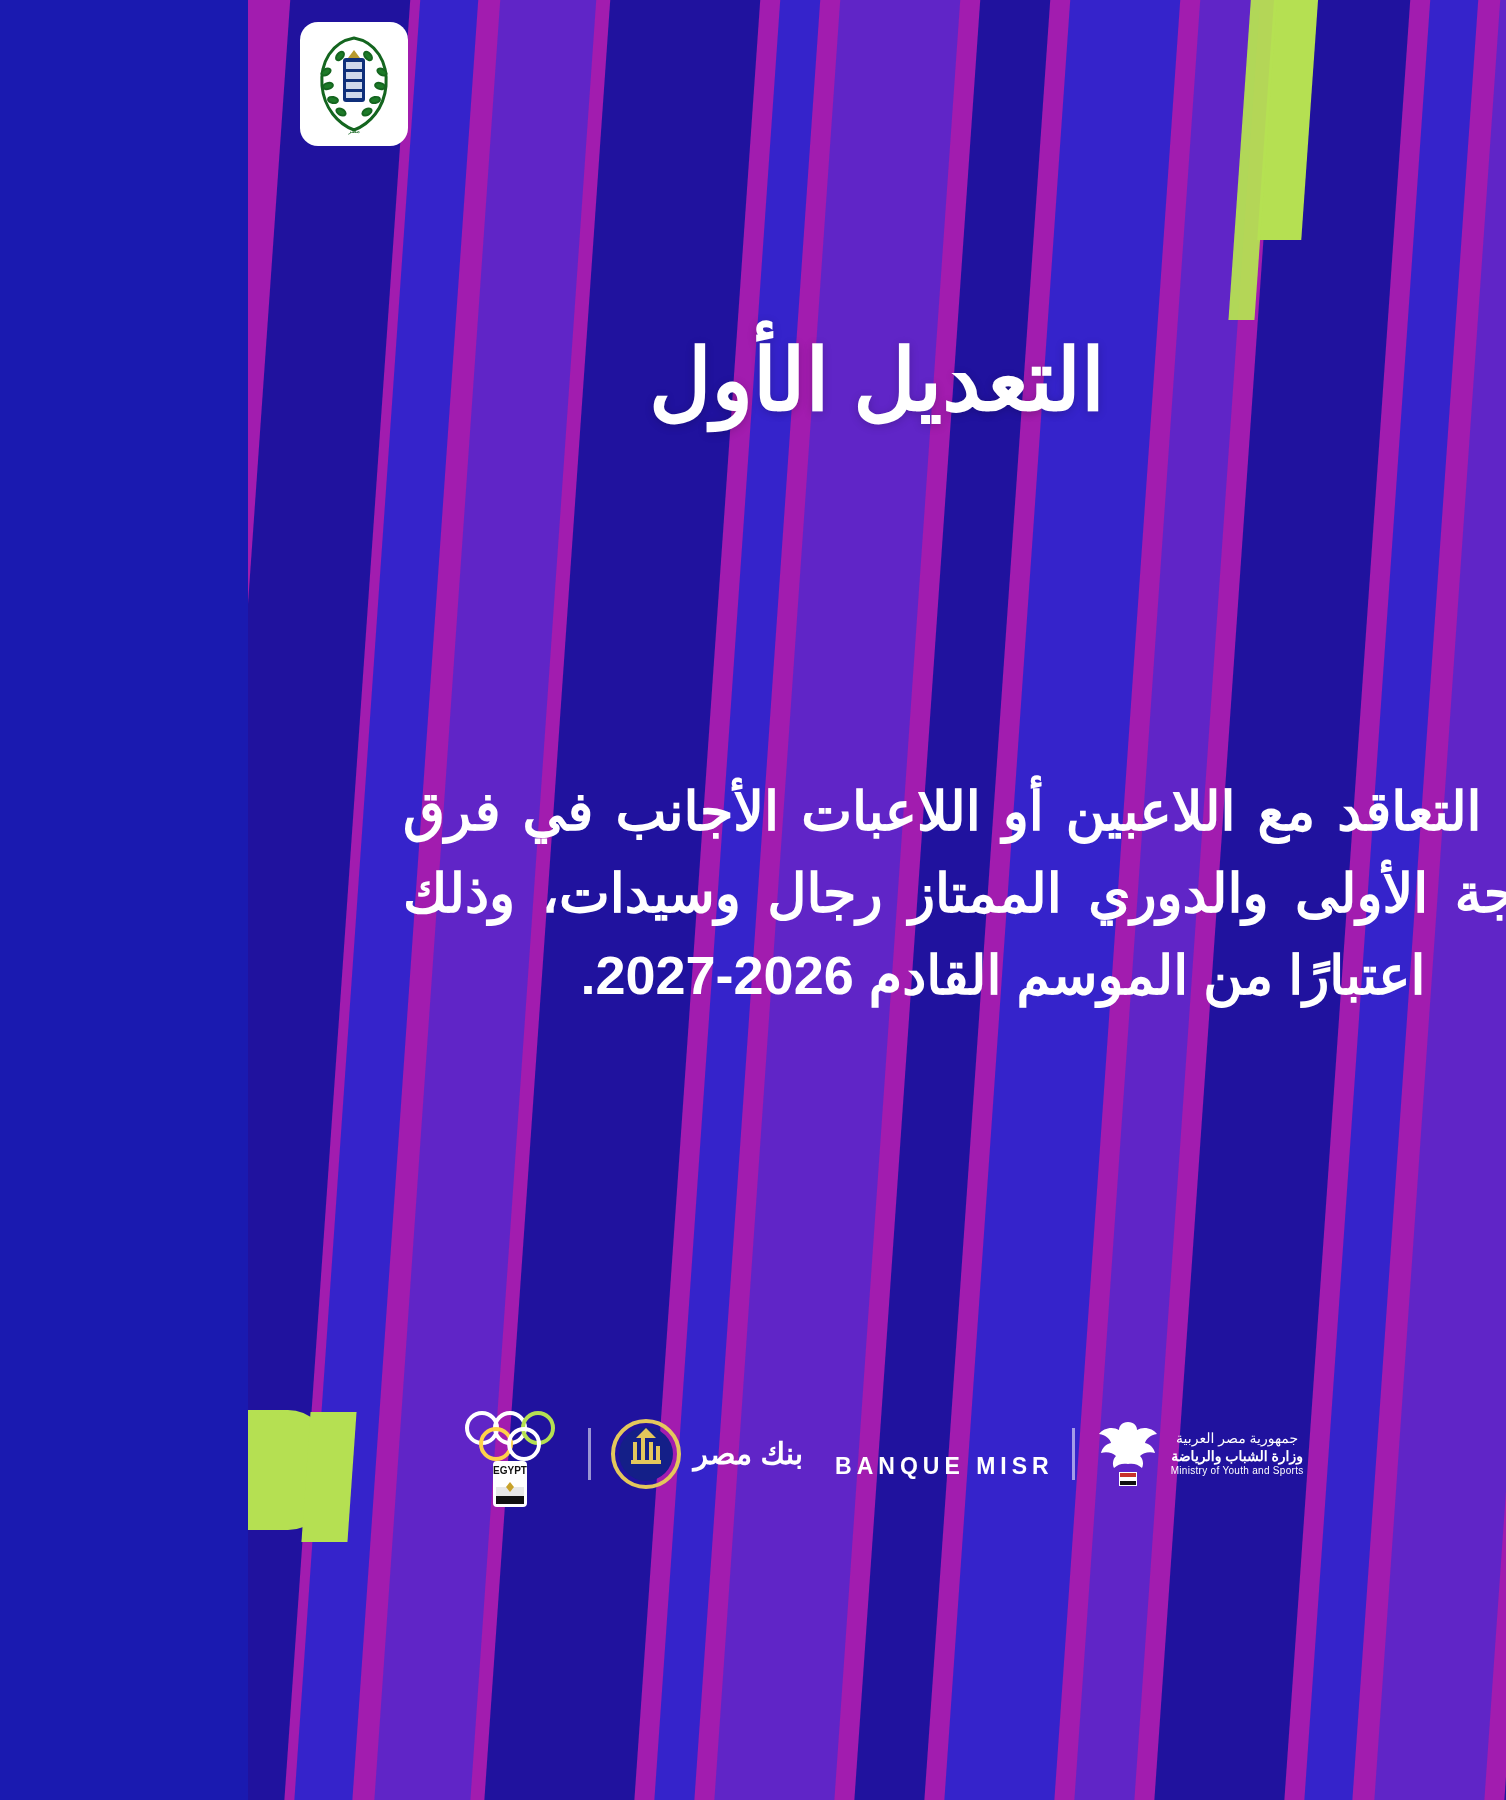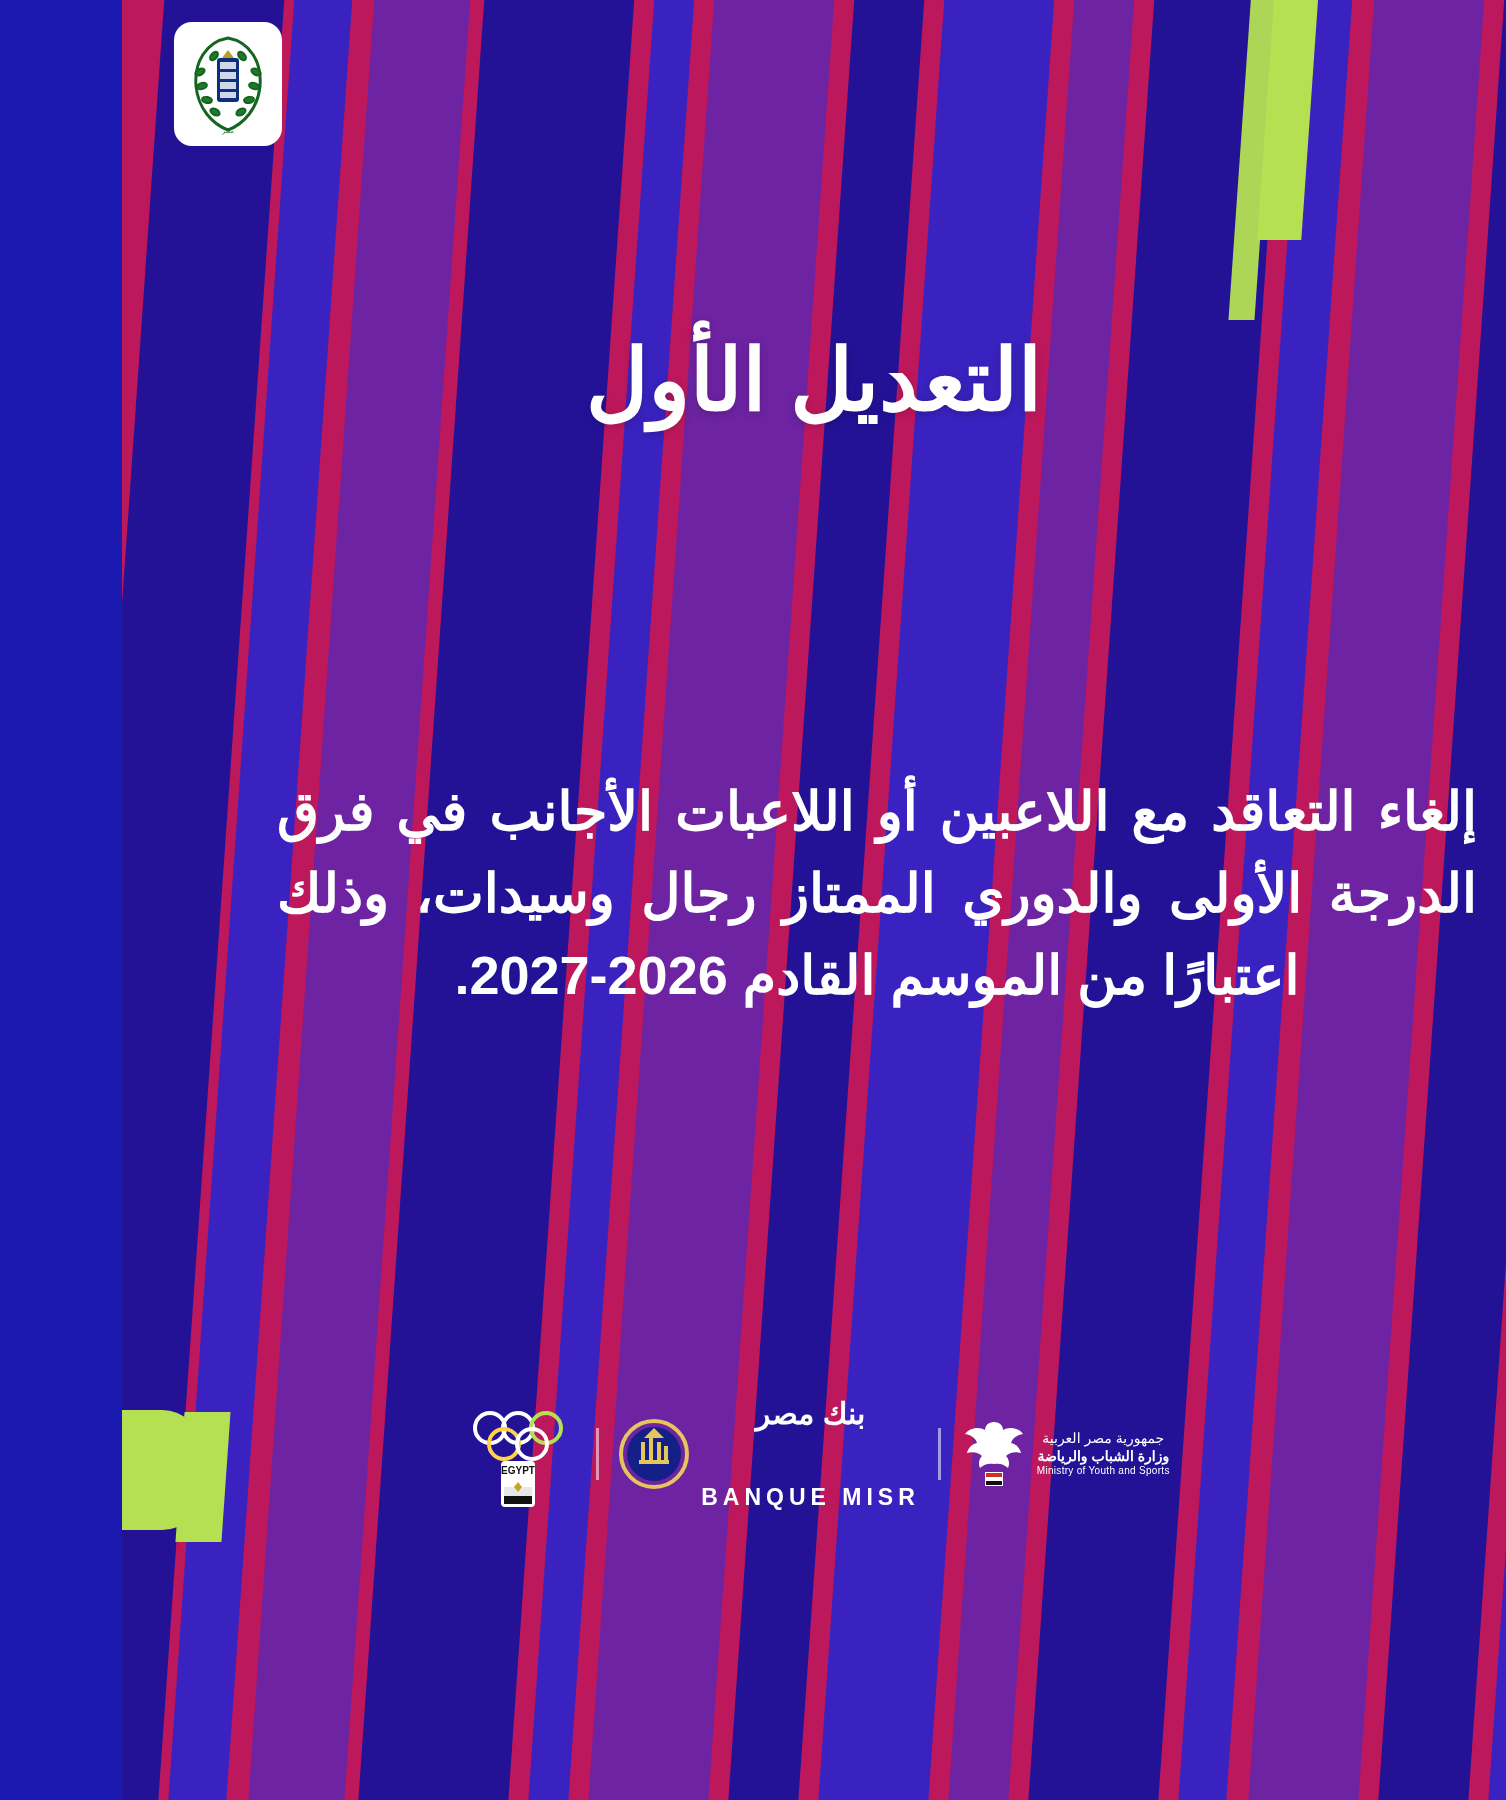--- a/index.html
+++ b/index.html
@@ -8,23 +8,23 @@
   html, body {
     width: 1506px;
     height: 1800px;
     background: #1a1ab0;
     font-family: "Liberation Sans", sans-serif;
     overflow: hidden;
   }
 
   #poster {
     position: relative;
-    width: 1384px;
+    width: 1258px;
     height: 1800px;
-    background: #be185d;
+    background: #a21caf;
     overflow: hidden;
   }
 
   
   .stripes {
     position: absolute;
     inset: 0;
     overflow: hidden;
   }
   .stripe {
@@ -139,21 +139,20 @@
     background: rgba(255,255,255,.55);
   }
 
   #banque-misr-wrap {
     display: flex;
     align-items: center;
     gap: 10px;
   }
   #banque-misr-text {
     display: flex;
-    flex-direction: column;
     align-items: center;
     line-height: 1;
     gap: 32px;
   }
   #bm-ar {
     color: #ffffff;
     font-size: 30px;
     font-weight: bold;
     letter-spacing: 2px;
   }

